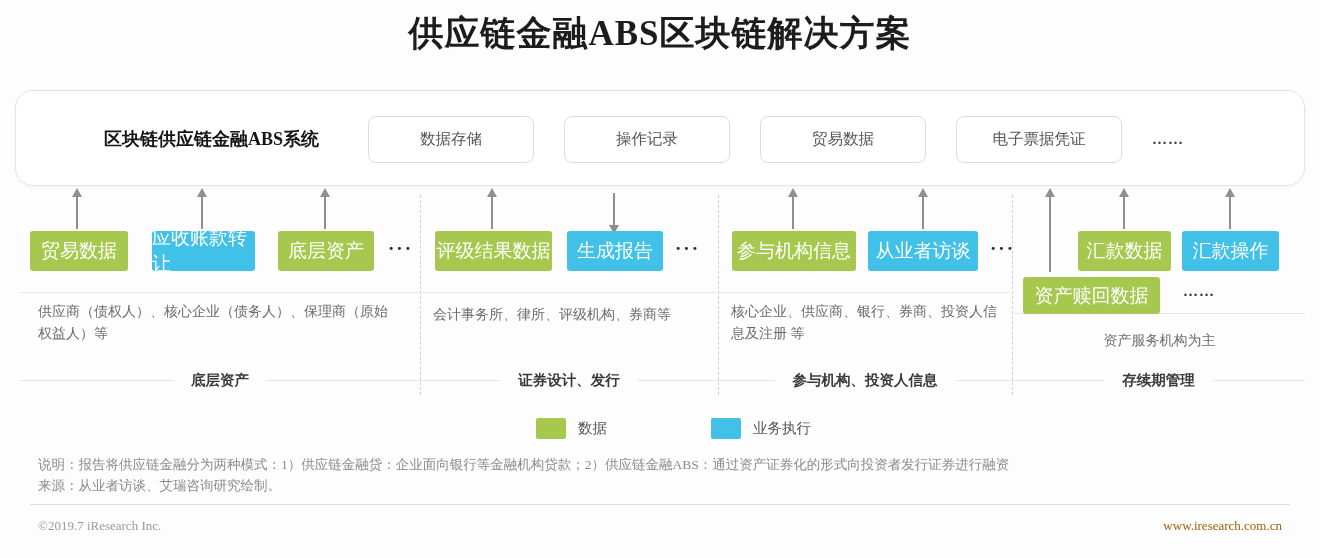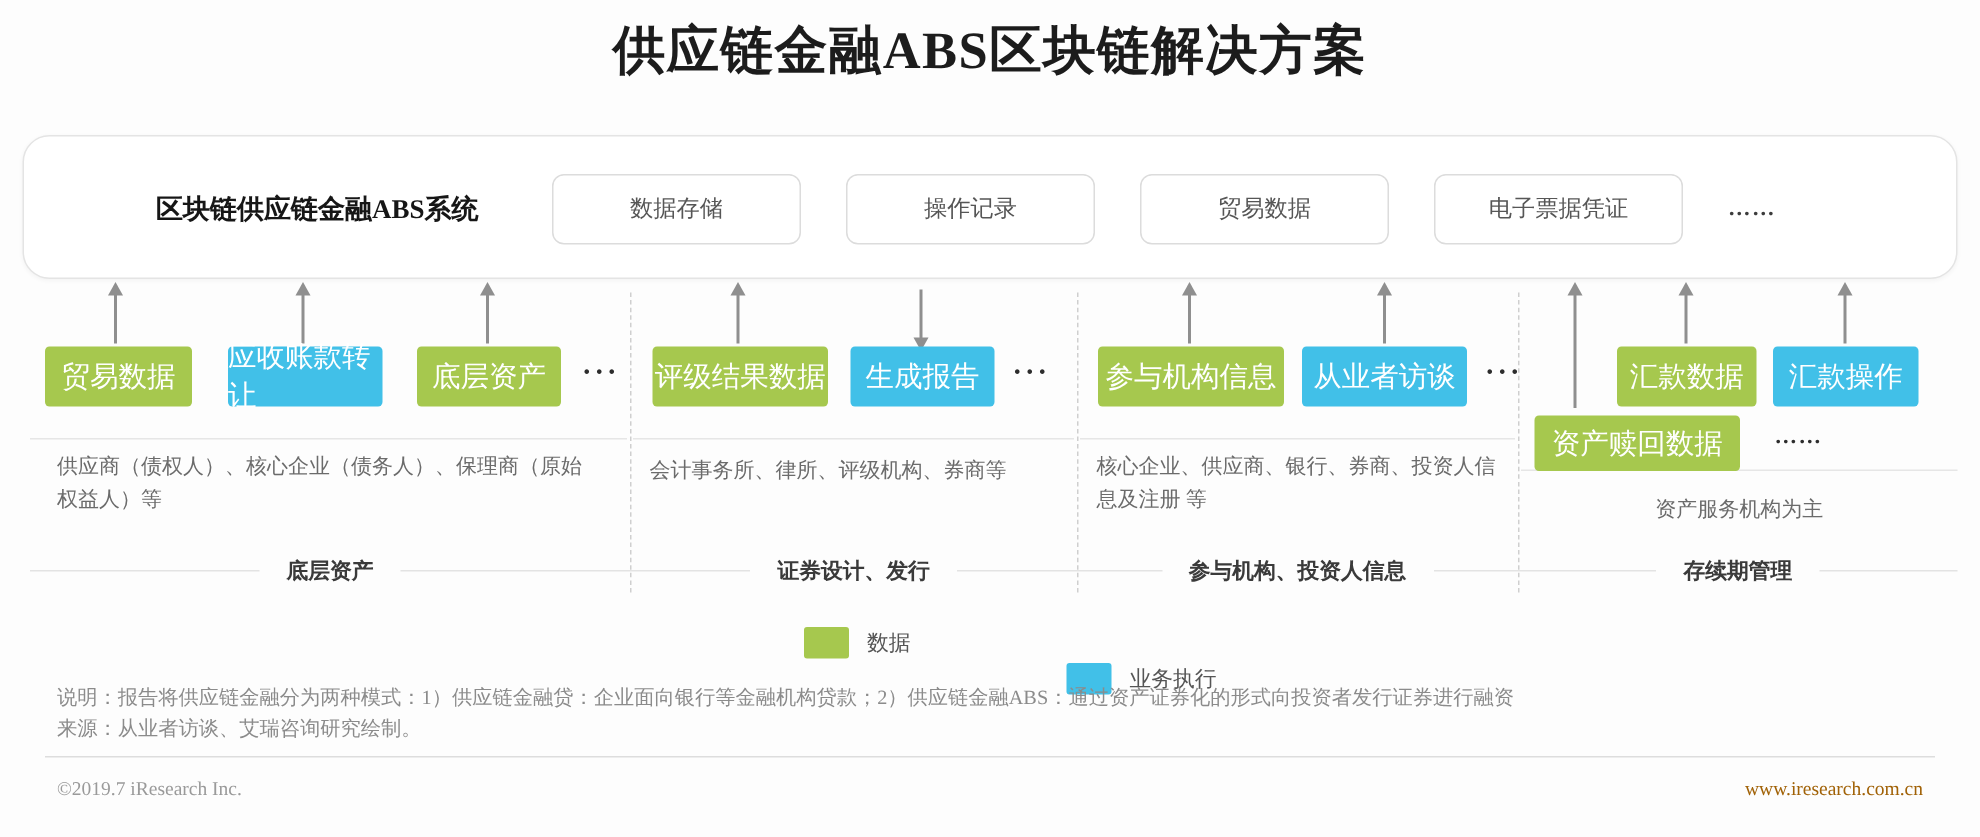--- a/index.html
+++ b/index.html
@@ -141,21 +141,21 @@
   <div class="cat" style="left:1012px; width:293px;">
     <div class="cline"></div>
     <div class="ctext">存续期管理</div>
     <div class="cline"></div>
   </div>
 
   <div class="legend-item" style="left:536px;">
     <div class="swatch green"></div>
     <div class="legend-label">数据</div>
   </div>
-  <div class="legend-item" style="left:711px;margin-top:24px;">
+  <div class="legend-item" style="left:711px;">
     <div class="swatch blue"></div>
     <div class="legend-label">业务执行</div>
   </div>
 
   <div class="notes">
     <div>说明：报告将供应链金融分为两种模式：1）供应链金融贷：企业面向银行等金融机构贷款；2）供应链金融ABS：通过资产证券化的形式向投资者发行证券进行融资</div>
     <div>来源：从业者访谈、艾瑞咨询研究绘制。</div>
   </div>
 
   <div class="rule"></div>

